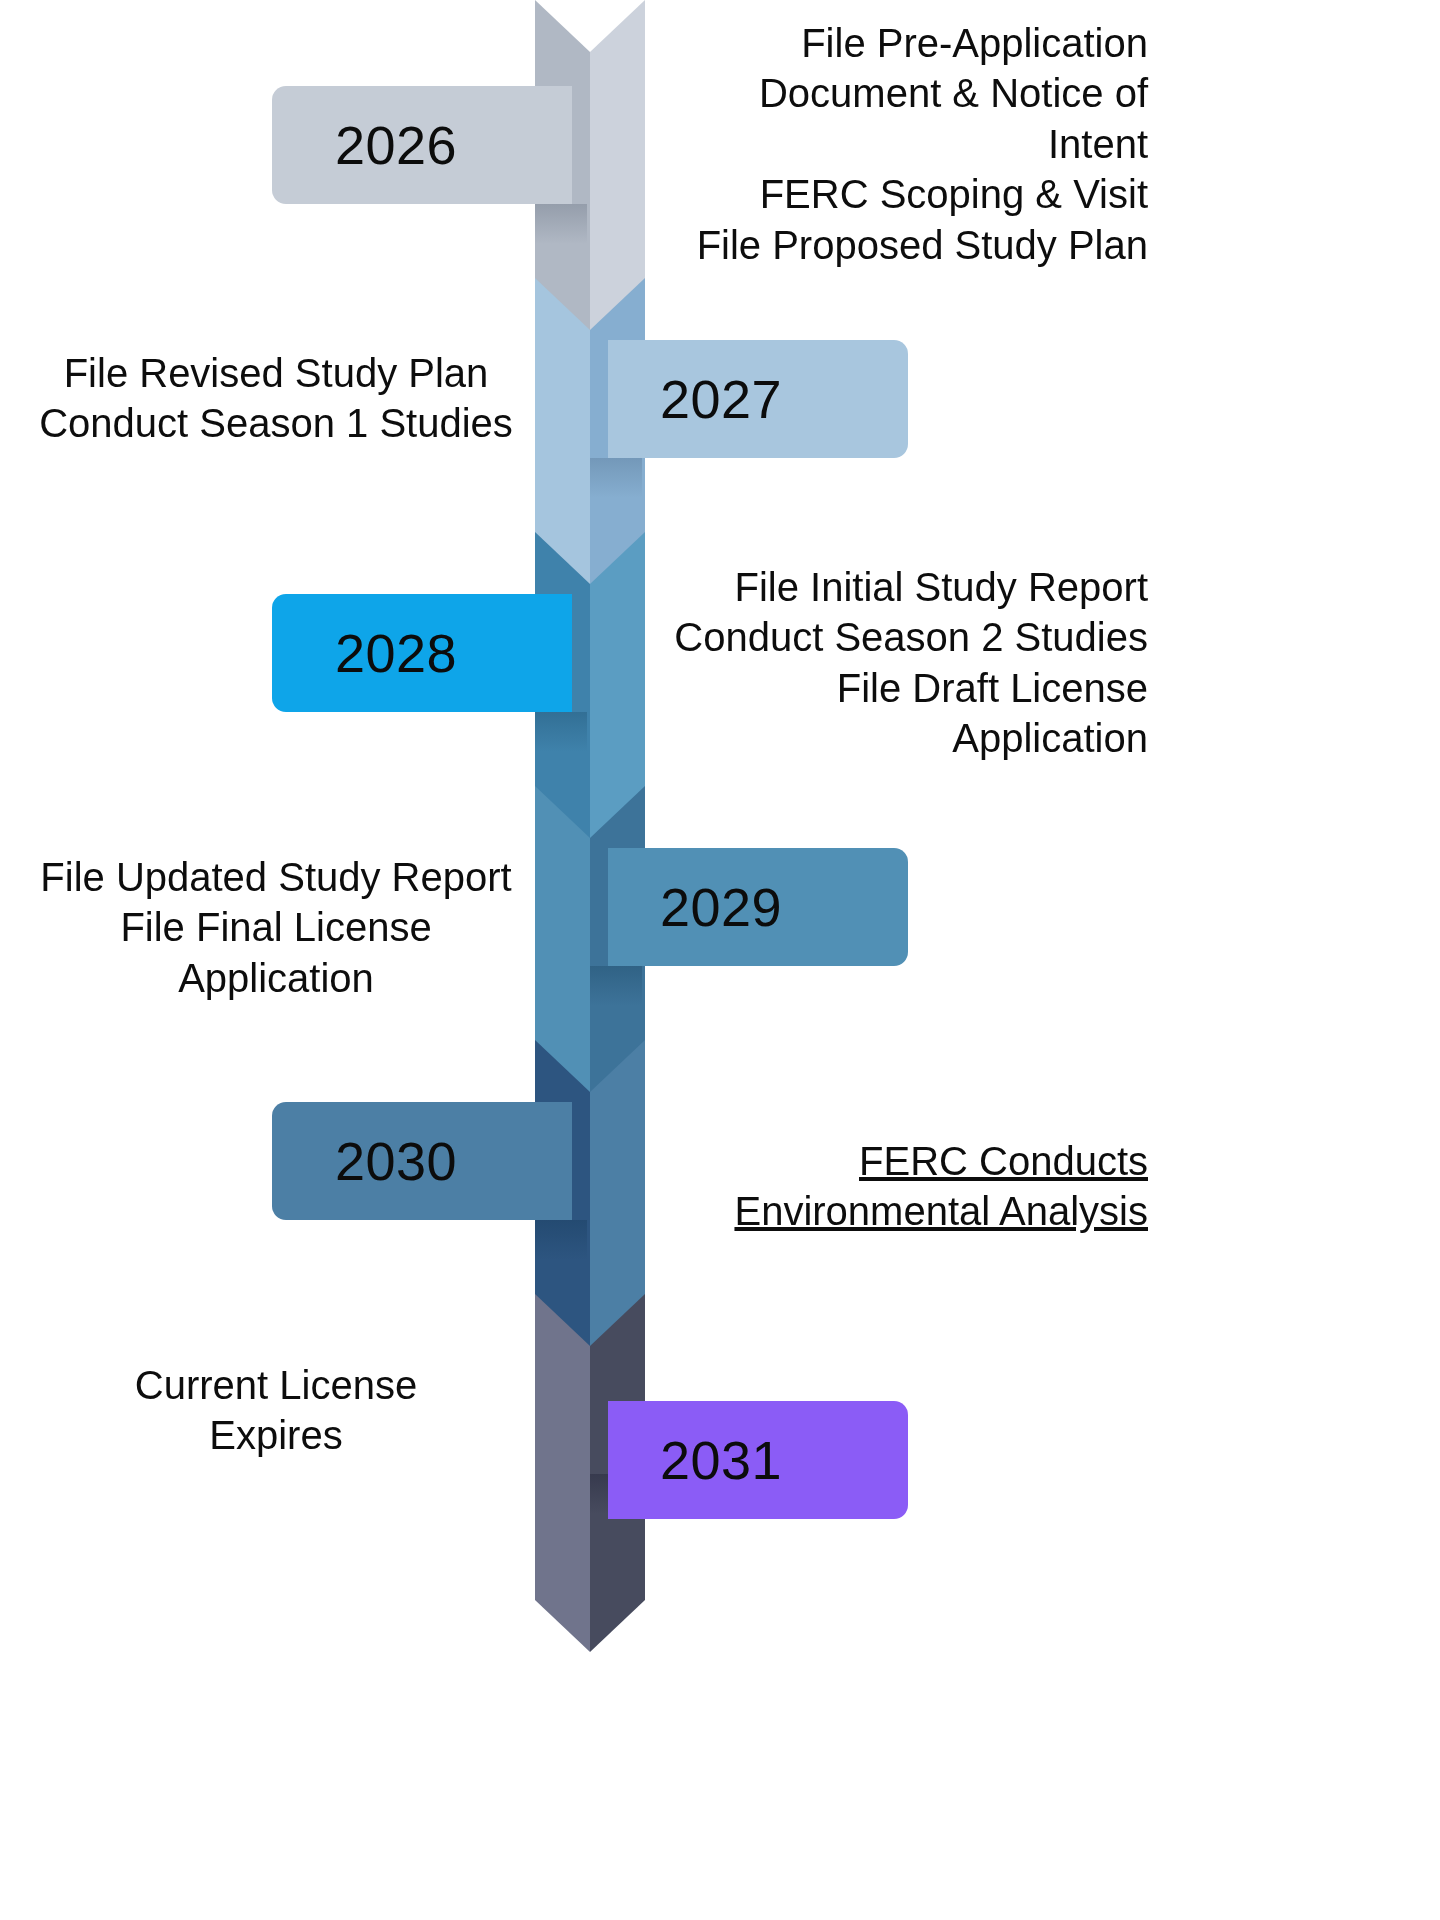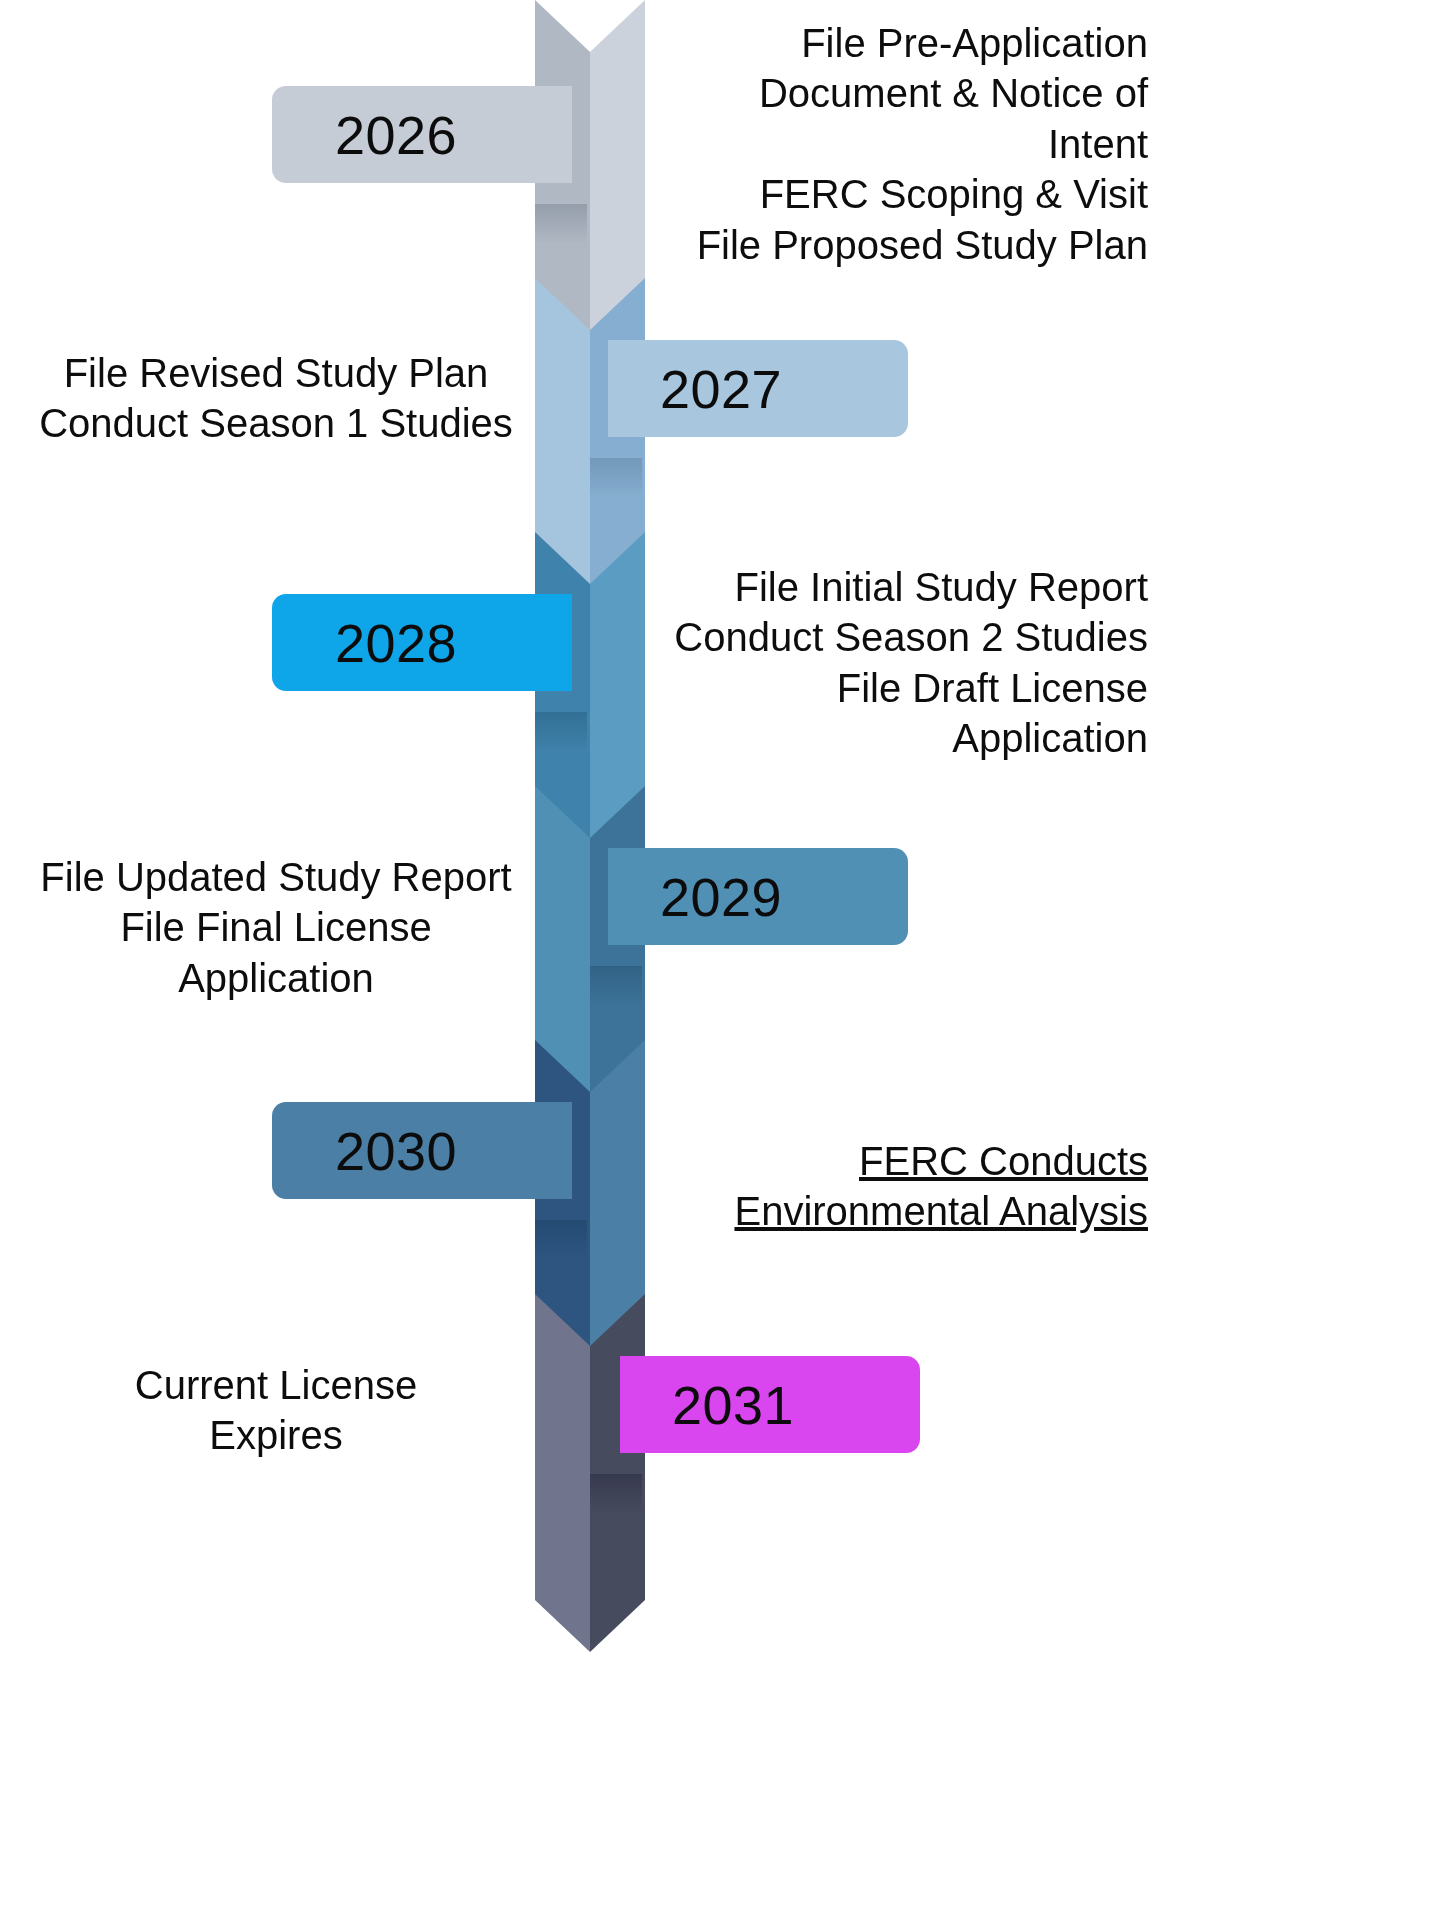--- a/index.html
+++ b/index.html
@@ -12,21 +12,21 @@
   }
   #stage{position:relative;width:1440px;height:1920px;}
 
   
   .chev{position:absolute;left:535px;width:110px;}
   .chev svg{display:block;width:110px;height:100%;}
 
   
   .pill{
     position:absolute;
-    height:97px;
+    height:118px;
     border-radius:14px;
     display:flex;align-items:center;
     box-sizing:border-box;
   }
   .pill .yr{
     font-size:54px;
     color:#0c0c0c;
     line-height:1;
     letter-spacing:0.5px;
   }
@@ -162,18 +162,18 @@
           <linearGradient id="sh5" x1="0" y1="0" x2="0" y2="1">
             <stop offset="0%" stop-color="#33364a" stop-opacity="0.55"></stop>
             <stop offset="100%" stop-color="#33364a" stop-opacity="0"></stop>
           </linearGradient>
         </defs>
         <polygon points="0,0 55,52 55,358 0,306" fill="#70748c"></polygon>
         <polygon points="110,0 55,52 55,358 110,306" fill="#474b5e"></polygon>
       </svg>
     </div>
     <div class="pillshadow" style="top: 1474px; left: 590px; background: linear-gradient(rgba(51, 54, 74, 0.8), rgba(51, 54, 74, 0));"></div>
-    <div class="pill right" style="top: 1356px; background: #d946ef; margin-left: 12px;">
+    <div class="pill right" style="top: 1401px; background: #8b5cf6;">
       <span class="yr">2031</span>
     </div>
     <div class="desc left" style="top: 1360px;">Current License
 Expires</div>
   </div>
 
 </body></html>

